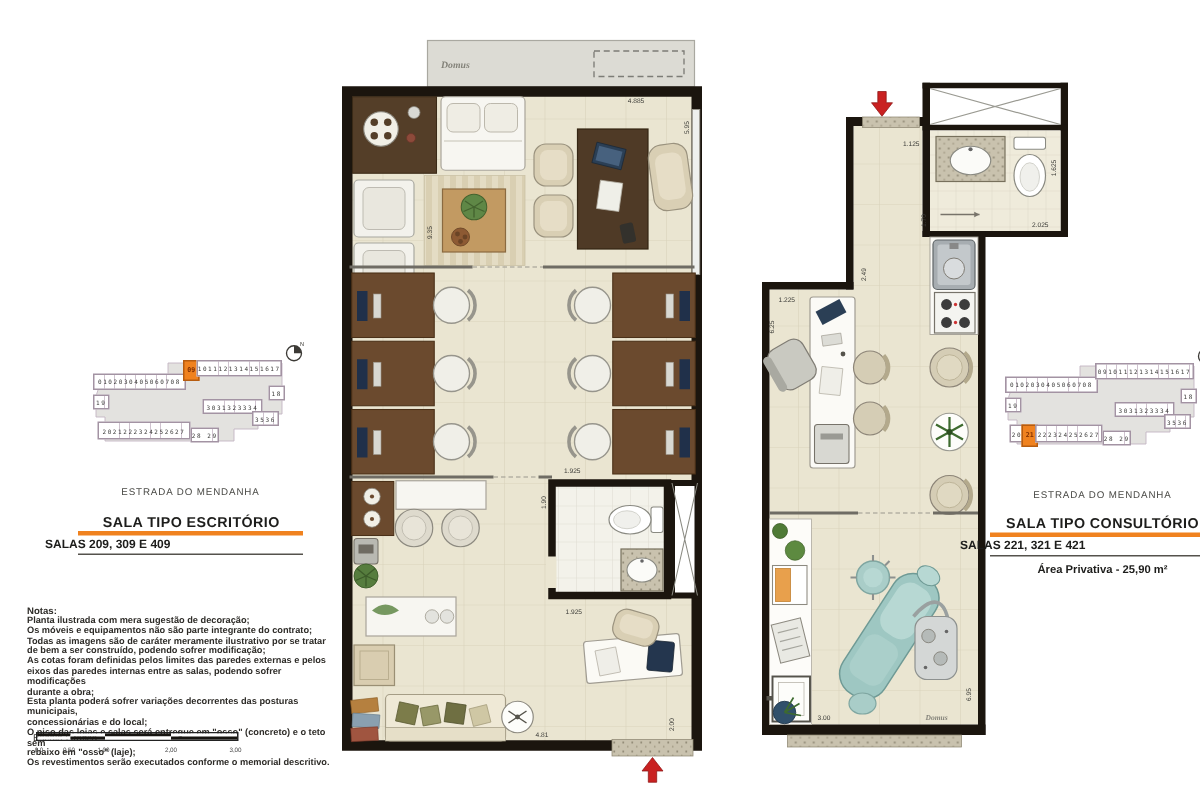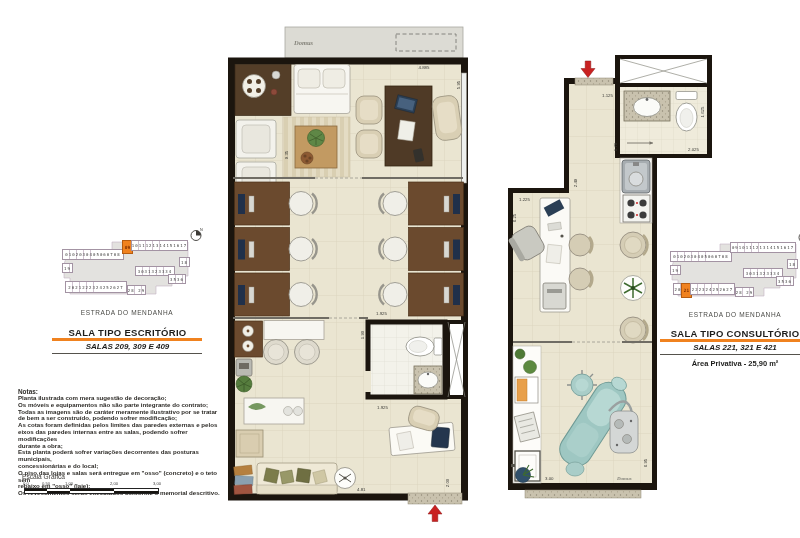--- a/index.html
+++ b/index.html
@@ -1,24 +1,24 @@
 <!DOCTYPE html>
 <html><head>
 <meta charset="utf-8">
 <style>
   html,body{margin:0;padding:0;background:#fff;}
   body{font-family:"Liberation Sans",sans-serif;}
   .stage{position:relative;width:800px;height:538px;background:#ffffff;overflow:hidden;}
-  .abs{position:absolute;}
+  .abs{position:absolute;margin-top:16px;}
   svg.plan{position:absolute;}
   
   .street{font-size:6.5px;letter-spacing:.6px;color:#4a4a46;text-align:center;}
   .ptitle{font-size:9.5px;font-weight:bold;color:#1d1d1b;text-align:center;letter-spacing:.3px;}
   .orangebar{height:2.6px;background:#f0821f;}
-  .psub{font-size:8px;font-weight:bold;color:#1d1d1b;text-align:center;font-style:italic;}
+  .psub{font-size:8px;font-weight:bold;color:#1d1d1b;}
   .thinline{border-top:.7px solid #55524c;height:0;}
   .parea{font-size:7.5px;font-weight:bold;color:#1d1d1b;text-align:center;}
   .notes-title{font-size:6.4px;font-weight:bold;color:#2e2c28;}
   .notes-body{font-size:6.15px;font-weight:bold;color:#2e2c28;line-height:6.8px;white-space:pre-line;width:210px;}
   .scale-title{font-size:6.6px;color:#3c3a36;}
   
   .kp{position:absolute;width:130px;height:62px;}
   .kp .cells{position:absolute;background:#fff;border:.5px solid #a393a3;color:#3a3a38;
      font-family:"DejaVu Sans Mono",monospace;font-size:4px;letter-spacing:1.05px;
      display:flex;align-items:center;justify-content:center;overflow:hidden;white-space:nowrap;

